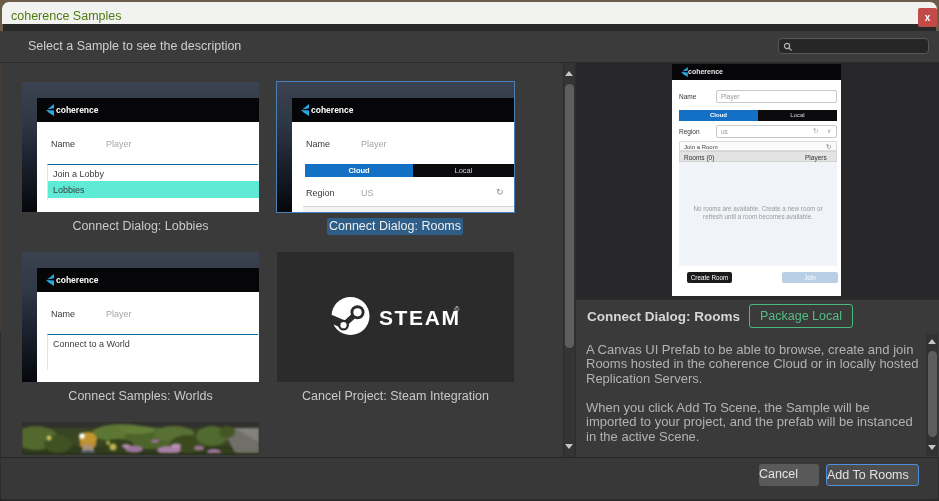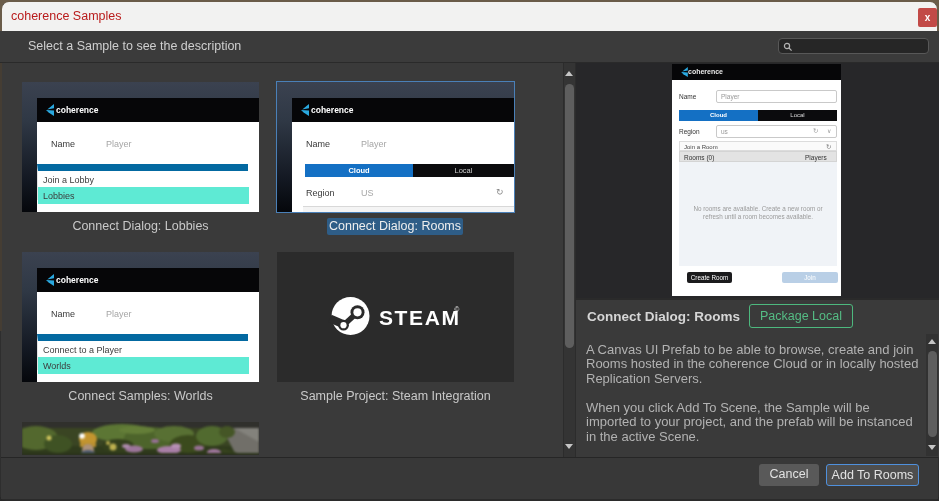--- a/index.html
+++ b/index.html
@@ -4,54 +4,54 @@
 <style>
 *{margin:0;padding:0;box-sizing:border-box}
 html,body{width:939px;height:501px;overflow:hidden}
 body{position:relative;font-family:"Liberation Sans",sans-serif;background:#282828}
 .abs{position:absolute}
 #browntop{left:0;top:0;width:939px;height:4px;background:#6a5c49}
 #brownL{left:0;top:0;width:3px;height:31px;background:#6a5c49}
 #brownR{left:936px;top:0;width:3px;height:31px;background:#6a5c49}
 #brownR2{left:937px;top:31px;width:2px;height:300px;background:#453d33}
 #brownL2{left:0;top:31px;width:1.5px;height:300px;background:#453d33}
-#titlebar{left:2px;top:2px;width:935px;height:29px;background:#f2f2f1;border-radius:7px 7px 0 0;color:#b91c1c;font-size:12.5px;line-height:29px;padding-left:9px}
+#titlebar{left:2px;top:2px;width:935px;height:22px;background:#f2f2f1;border-radius:7px 7px 0 0;color:#4d7c0f;font-size:12.5px;line-height:29px;padding-left:9px}
 #closebtn{left:918px;top:8px;width:19px;height:19px;background:#c24a47;border-radius:2px;color:#fff;font-size:10px;font-weight:bold;text-align:center;line-height:19px}
 #win{left:0;top:31px;width:939px;height:470px;background:#3a3a3a;border-radius:0 0 6px 6px;border-left:1px solid #2e2e2e;border-right:1px solid #2e2e2e;border-bottom:2px solid #2b2b2b}
 #toolbar{left:0;top:31px;width:939px;height:32px;background:#3b3b3b;border-bottom:1px solid #2a2a2a}
 #tbtext{left:28px;top:39px;font-size:12.5px;color:#cfcfcf}
 #search{left:778px;top:38px;width:151px;height:16px;background:#262626;border:1px solid #585858;border-radius:4px}
 
 #lsb{left:563px;top:63px;width:13px;height:394px;background:#343434;border-left:1px solid #2c2c2c;border-right:1px solid #2c2c2c}
 .tri-up{width:0;height:0;border-left:4.5px solid transparent;border-right:4.5px solid transparent;border-bottom:5px solid #c6c6c6}
 .tri-dn{width:0;height:0;border-left:4.5px solid transparent;border-right:4.5px solid transparent;border-top:5px solid #c6c6c6}
 #lsb-thumb{left:565px;top:84px;width:9px;height:264px;background:#5e5e5e;border-radius:4.5px}
 
 .thumb{width:237px;height:130px;overflow:hidden;background:linear-gradient(180deg,#3b4250 0%,#2f3845 30%,#131822 75%,#05070b 100%)}
 .mdlg{position:absolute;left:15px;top:16px;width:222px;height:114px;background:#fff}
 .mhead{position:absolute;left:0;top:0;width:222px;height:24px;background:#060608}
 .mlogo{position:absolute;left:9px;top:6px}
 .mlogotext{position:absolute;left:19px;top:7px;color:#fff;font-weight:bold;font-size:8.5px;letter-spacing:0}
 .mname{position:absolute;left:14px;top:41px;font-size:9px;color:#3a3a3a}
 .mplayer{position:absolute;left:69px;top:41px;font-size:9px;color:#a6a6a6}
-.mpanel{position:absolute;left:0;top:66px;width:211px;height:36px;border-top:7px solid #0369a1;border-left:1px solid #e4e4e4}
+.mpanel{position:absolute;left:10px;top:66px;width:211px;height:36px;border-top:1px solid #0369a1;border-left:1px solid #e4e4e4}
 .mrow1{position:absolute;left:0px;top:0px;width:211px;height:16px;font-size:9px;color:#3c3c3c;padding:4px 0 0 5px}
 .mrow2{position:absolute;left:0px;top:16px;width:211px;height:17px;background:#5eead4;font-size:9px;color:#3c3c3c;padding:4px 0 0 5px}
 .clabel{position:absolute;width:237px;text-align:center;font-size:12.5px;color:#c9c9c9}
 
 #pvzone{left:576px;top:63px;width:363px;height:235px;background:#272729}
 #desczone{left:576px;top:298px;width:363px;height:159px;background:#3a3a3a;border-top:2px solid #2a2a2a}
 #desctitle{left:587px;top:309px;font-size:13.5px;font-weight:bold;color:#d6d6d6;letter-spacing:0}
 #badge{left:749px;top:304px;width:104px;height:24px;border:1px solid #4db87e;border-radius:3px;color:#55bd85;font-size:12.5px;text-align:center;line-height:22px}
 #descp{left:586px;top:343px;width:353px;font-size:13px;line-height:14.45px;color:#b2b2b2;white-space:nowrap}
 #rsb{left:926px;top:334px;width:12px;height:122px;background:#323232}
 #rsb-thumb{left:927.5px;top:351px;width:9px;height:86px;background:#5e5e5e;border-radius:4.5px}
 
 #botbar{left:1px;top:457px;width:937px;height:42px;background:#383838;border-top:1px solid #262626}
-.btn{position:absolute;height:22px;border-radius:3px;font-size:12.5px;color:#e2e2e2;text-align:center;line-height:21px}
+.btn{position:absolute;height:22px;border-radius:3px;font-size:12.5px;color:#e2e2e2;line-height:21px}
 #btncancel{left:759px;top:464px;width:60px;background:#595959}
 #btnadd{left:826px;top:464px;width:93px;background:#4e4e4e;border:1px solid #4f90dd}
 
 #pv{left:672px;top:64px;width:169px;height:232px;background:#fff}
 .pvtxt{position:absolute;font-size:6.5px;color:#333}
 .pvgray{position:absolute;font-size:6.5px;color:#999}
 .pvbox{position:absolute;border:1px solid #c9c9c9;border-radius:2px;background:#fff}
 </style>
 </head>
 <body>
@@ -119,41 +119,40 @@
     <div class="mhead">
       <svg class="mlogo" width="8" height="12" viewBox="0 0 8 12">
           <path fill="#2aa9e0" d="M8 0 L8 4.2 L1.2 5.5 Z"></path>
           <path fill="#2aa9e0" d="M0 6 L8 6.6 L8 12 L2.6 8.6 Z"></path>
         </svg>
       <div class="mlogotext">coherence</div>
     </div>
     <div class="mname">Name</div>
     <div class="mplayer">Player</div>
     <div class="mpanel">
-      <div class="mrow1">Connect to a Player</div>
-      <div class="mrow2">Worlds</div>
+      <div class="mrow1">Connect to a World</div>
     </div>
   </div>
 </div>
 <div class="clabel" style="left:22px;top:389px">Connect Samples: Worlds</div>
 
 <div class="abs" style="left:277px;top:252px;width:237px;height:130px;background:#2b2b2b">
   <svg width="237" height="130">
     <circle cx="73.5" cy="64" r="19" fill="#fff"></circle>
     <line x1="80.5" y1="60.3" x2="66.5" y2="73.2" stroke="#2b2b2b" stroke-width="5.5"></line>
     <line x1="67.5" y1="72.7" x2="53" y2="66.5" stroke="#2b2b2b" stroke-width="8"></line>
     <circle cx="66.5" cy="73.2" r="5.4" fill="#2b2b2b"></circle>
     <circle cx="66.5" cy="73.2" r="3.1" fill="#fff"></circle>
     <circle cx="80.5" cy="60.3" r="7" fill="#2b2b2b"></circle>
     <circle cx="80.5" cy="60.3" r="4.1" fill="#fff"></circle>
     <text x="102" y="73" fill="#fff" font-family="Liberation Sans" font-size="21px" font-weight="bold" letter-spacing="1.6">STEAM</text>
     <text x="177.5" y="60" fill="#fff" font-family="Liberation Sans" font-size="6.5px">©</text>
   </svg>
 </div>
-<div class="clabel" style="left:277px;top:389px">Sample Project: Steam Integration</div>
+<div class="clabel" style="left:277px;top:389px">Cancel Project: Steam Integration</div>
 
 <div class="abs" style="left:22px;top:422px;width:237px;height:33px;overflow:hidden;background:#30302c">
   <svg width="237" height="33" style="filter:blur(1px)">
     <rect x="0" y="6" width="237" height="27" fill="#3a4523"></rect>
     <rect x="0" y="24" width="237" height="9" fill="#2f3a1c"></rect>
     <ellipse cx="14" cy="16" rx="22" ry="12" fill="#53682e"></ellipse>
     <ellipse cx="36" cy="22" rx="14" ry="9" fill="#3f5224"></ellipse>
     <ellipse cx="100" cy="11" rx="30" ry="9" fill="#5c7634"></ellipse>
     <ellipse cx="128" cy="16" rx="26" ry="11" fill="#4d642b"></ellipse>
     <ellipse cx="96" cy="24" rx="16" ry="7" fill="#333f1c"></ellipse>

